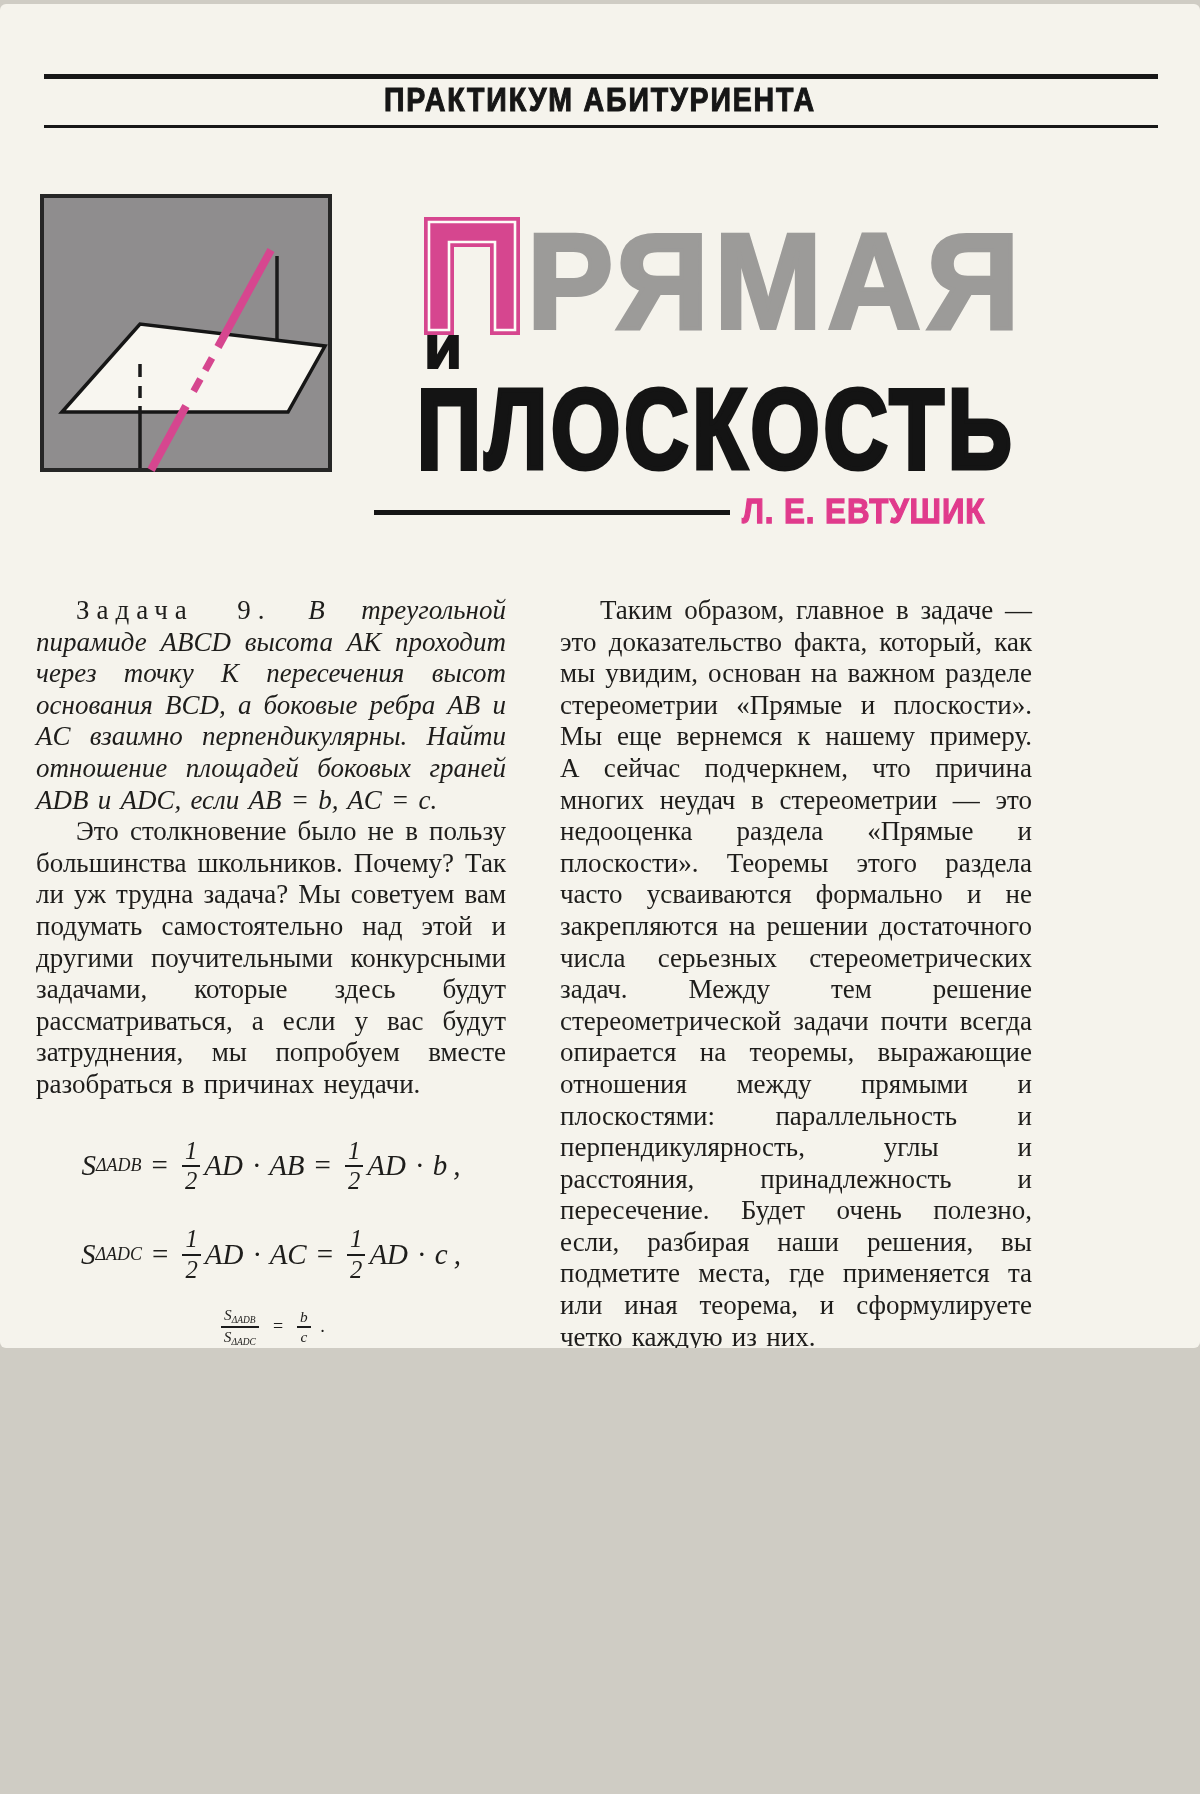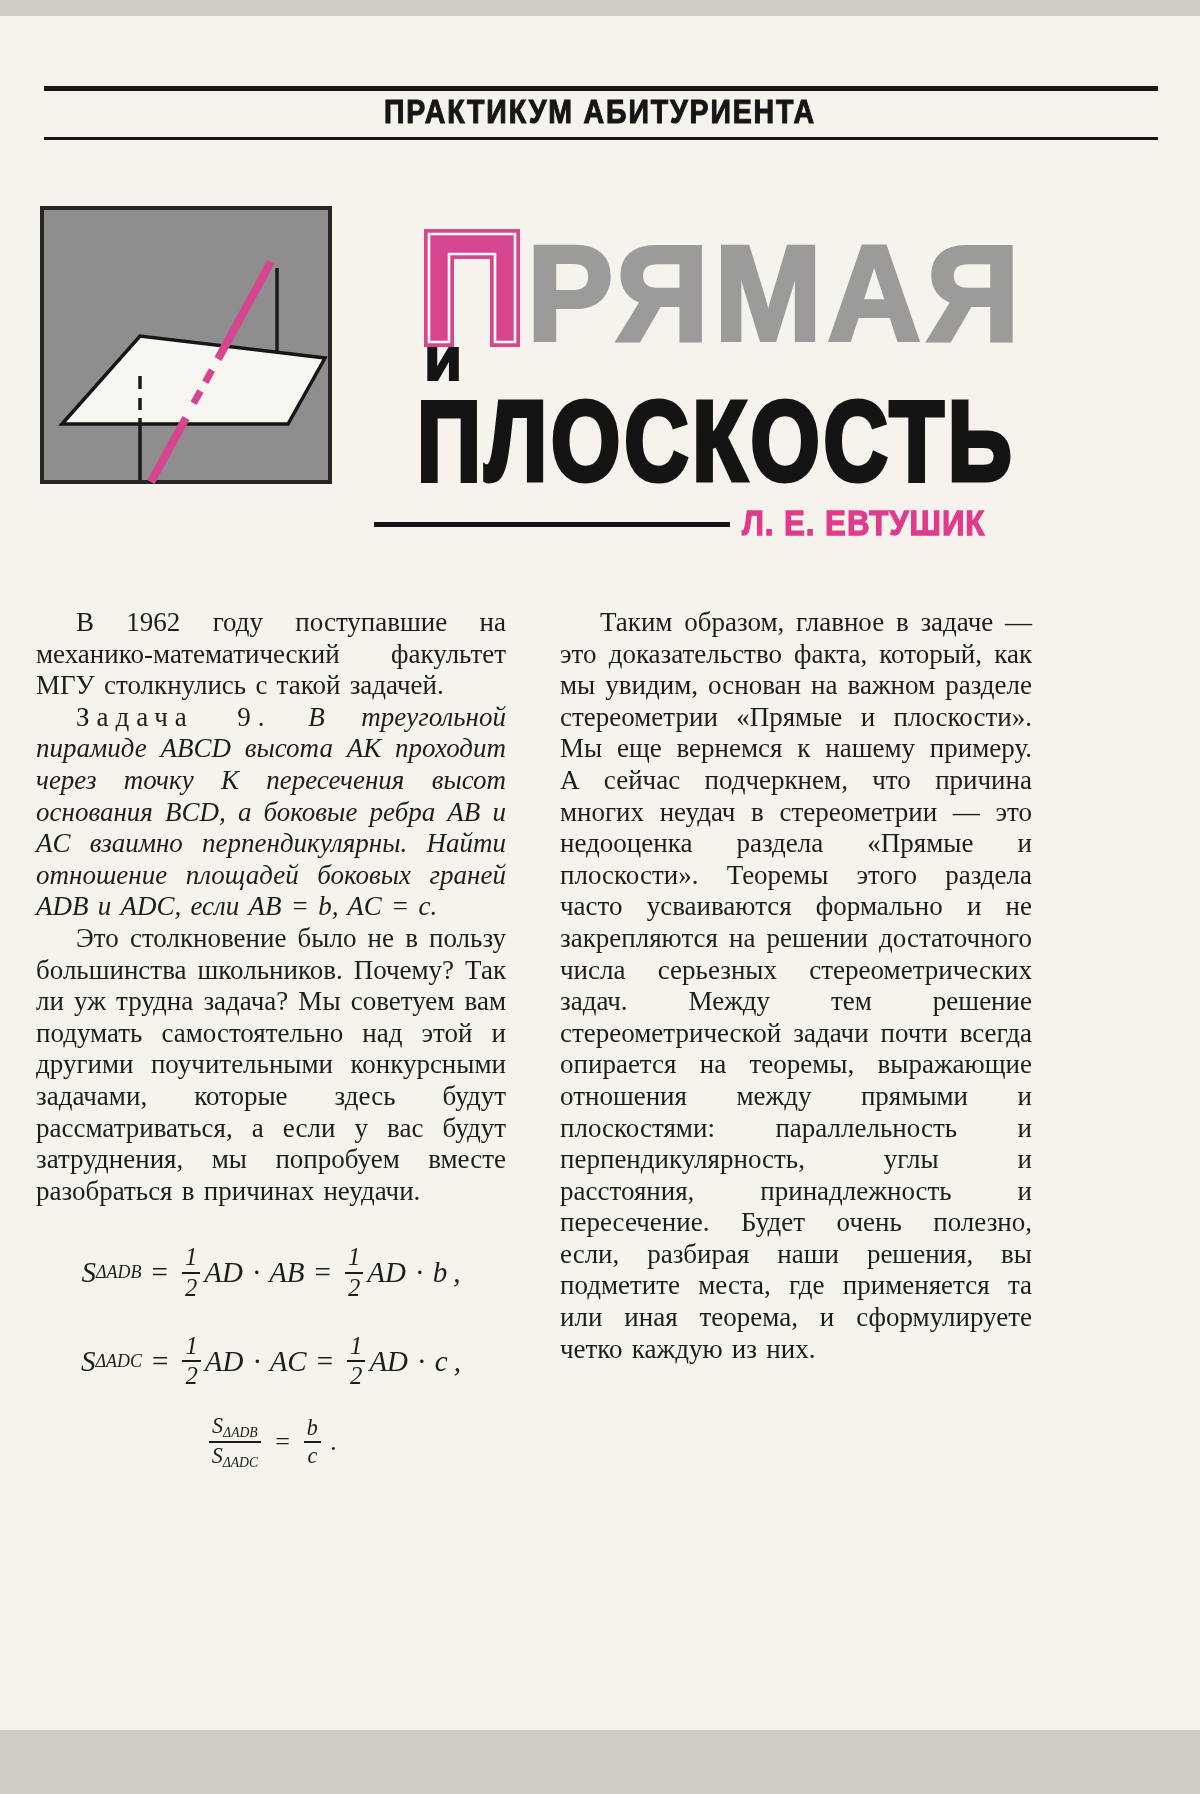--- a/index.html
+++ b/index.html
@@ -1,19 +1,19 @@
 <!DOCTYPE html>
 <html><head>
 <meta charset="utf-8">
 <style>
   html,body{margin:0;padding:0;background:#cfccc4;}
   .page{
-    position:relative;width:1200px;height:1714px;margin:16px auto;
+    position:relative;width:1200px;height:1344px;margin:4px auto;
     background:#f5f3ec;overflow:hidden;
-    font-family:"Liberation Serif",serif;color:#1e1d1b;
+    font-family:"Liberation Serif",serif;color:#1e1d1b;border-radius:6px;
   }
   .rule{position:absolute;background:#171717;}
   .rule-top{top:70px;left:44px;width:1114px;height:5px;}
   .rule-second{top:121px;left:44px;width:1114px;height:3px;}
   .header-title{
     position:absolute;top:78px;left:0;right:0;text-align:center;
     font-family:"Liberation Sans",sans-serif;font-weight:bold;font-size:31px;
     letter-spacing:2px;color:#161616;-webkit-text-stroke:1px #161616;
     transform:scale(0.92,1.08);
   }
@@ -49,21 +49,21 @@
   .col{position:absolute;top:591px;font-size:27px;line-height:31.6px;text-align:justify;word-spacing:2.5px;}
   .col-left{left:36px;width:470px;}
   .col-right{left:560px;width:472px;}
   .col p{margin:0;text-indent:40px;}
   .ital{font-style:italic;}
   .spaced{letter-spacing:7px;}
   
   .f-row{display:flex;justify-content:center;align-items:center;font-style:italic;font-size:29px;text-indent:0;}
   .f1{margin-top:36px;}
   .f2{margin-top:30px;}
-  .f3{margin-top:22px;font-size:26px;}
+  .f3{margin-top:22px;font-size:18px;}
   .f-row sub{font-size:0.62em;font-style:italic;vertical-align:-0.3em;letter-spacing:0;}
   .feq{margin:0 10px;font-style:normal;}
   .frac{display:inline-flex;flex-direction:column;align-items:center;line-height:1.15;font-size:0.85em;margin:0 4px;}
   .frac .n{border-bottom:2px solid #1b1b1b;padding:0 3px;}
   .frac .d{padding:0 3px;}
   .fp{margin-left:6px;}
   .page-number{
     position:absolute;left:34px;top:1716px;
     font-family:"Liberation Sans",sans-serif;font-weight:bold;font-size:27px;
     color:#111;-webkit-text-stroke:0.8px #111;transform:skewX(-6deg);
@@ -98,21 +98,20 @@
     </svg>
   </div>
   <div class="title-ryamaya">РЯМАЯ</div>
   <div class="title-and">и</div>
   <div class="title-line2">ПЛОСКОСТЬ</div>
 
   <div class="author-rule"></div>
   <div class="author">Л. Е. ЕВТУШИК</div>
 
   <div class="col col-left">
-    <p>В 1962 году поступавшие на механико-математический факультет МГУ столкнулись с такой задачей.</p>
     <p><span class="spaced">Задача 9.</span>&nbsp;<span class="ital">В треугольной пирамиде ABCD высота AK проходит через точку K пересечения высот основания BCD, а боковые ребра AB и AC взаимно перпендикулярны. Найти отношение площадей боковых граней ADB и ADC, если AB = b, AC = c.</span></p>
     <p>Это столкновение было не в пользу большинства школьников. Почему? Так ли уж трудна задача? Мы советуем вам подумать самостоятельно над этой и другими поучительными конкурсными задачами, которые здесь будут рассматриваться, а если у вас будут затруднения, мы попробуем вместе разобраться в причинах неудачи.</p>
 
     <div class="f-row f1">
       <span>S</span>
         <sub>ΔADB</sub>
       <span class="feq">=</span>
       <span class="frac">
           <span class="n">1</span>
           <span class="d">2</span>

